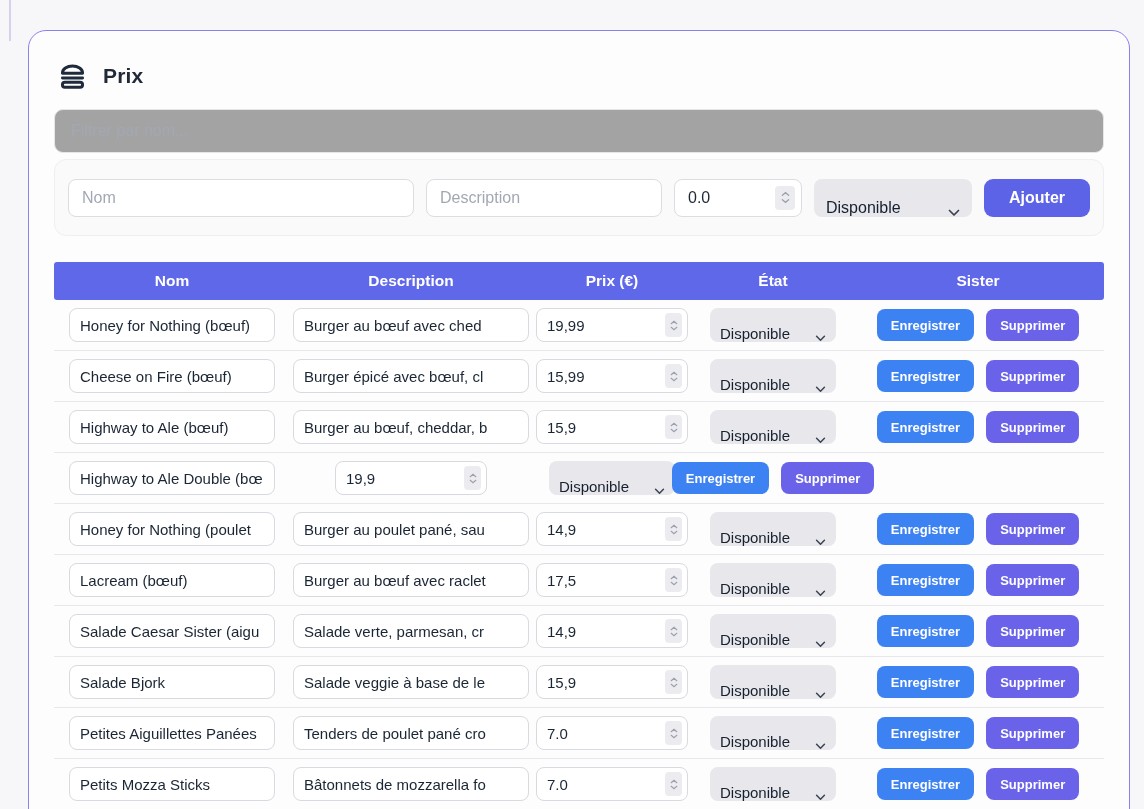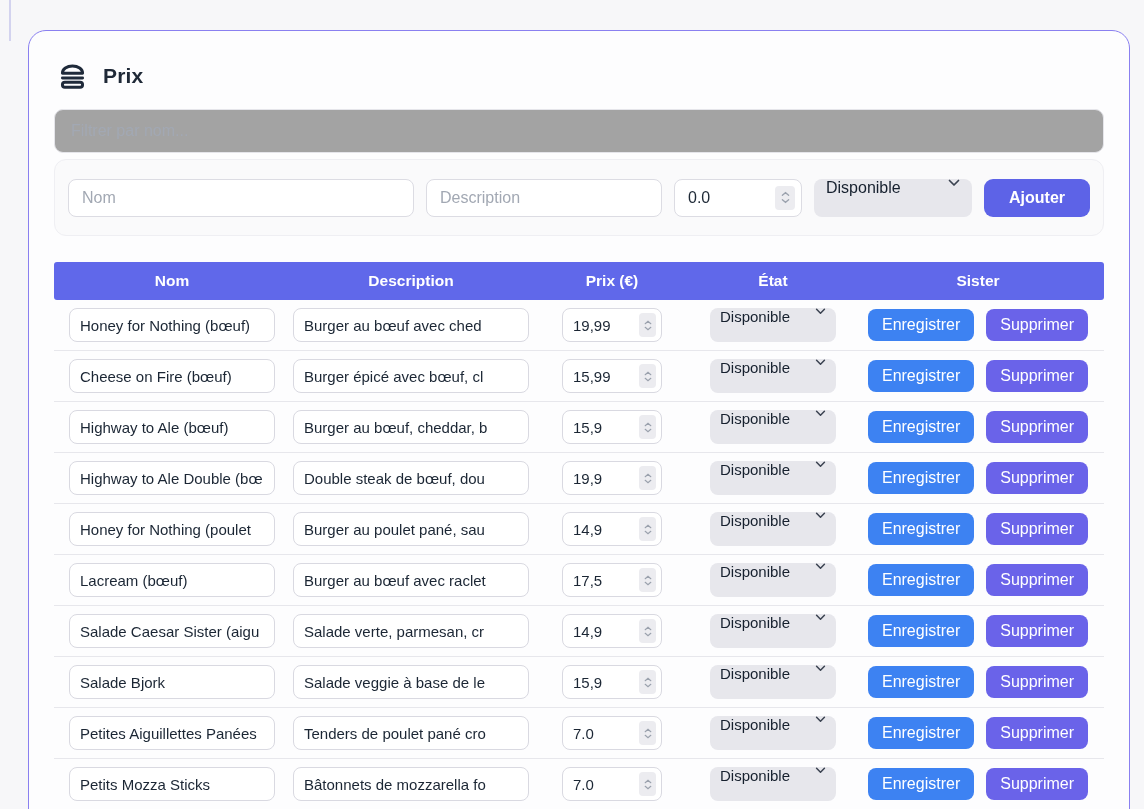--- a/index.html
+++ b/index.html
@@ -41,21 +41,21 @@
   .num-wrap { position:relative; display:inline-flex; align-items:center; }
   .fi-price { width:128px; padding-right:34px; }
   .spinner {
     position:absolute; right:7px; top:50%; transform:translateY(-50%);
     width:20px; height:24px; background:#ececf0; border-radius:4px;
     display:flex; flex-direction:column; align-items:center; justify-content:center; gap:1px;
     cursor:pointer;
   }
   .sel {
     height:38px; background:#e7e7ec; border-radius:8px; cursor:pointer;
-    display:flex; align-items:flex-start; justify-content:space-between;
+    display:flex; align-items:flex-end; justify-content:space-between;
     padding:0 12px; font-size:16px; color:#16202e;
   }
   .fi-state { width:158px; }
   .btn-ajouter {
     width:106px; height:38px; background:#5d63e7; color:#fff;
     font-weight:700; font-size:16px; border:none; border-radius:9px; cursor:pointer;
     font-family:inherit;
   }
 
   .table { margin-top:26px; }
@@ -68,27 +68,27 @@
     display:grid; grid-template-columns:236px 242px 160px 162px 248px;
     height:51px; align-items:center; border-bottom:1px solid #e7e7ec; background:#fdfdfe;
   }
   .cell { display:flex; justify-content:center; align-items:center; }
   .cell-input {
     height:34px; border:1px solid #d9d9e1; border-radius:8px; background:#fff;
     padding:0 10px; font-size:15px; color:#1b2634; outline:none;
   }
   .name-input { width:206px; }
   .desc-input { width:236px; }
-  .price-input { width:100px; padding-right:16px; }
+  .price-input { width:152px; padding-right:16px; }
   .row-spinner { width:17px; height:24px; right:6px; }
   .row-select { width:126px; height:34px; font-size:15px; padding:0 10px; }
   .actions { gap:12px; }
   .btn {
     height:32px; border:none; border-radius:8px; color:#fff;
-    font-size:16px; font-weight:400; padding:0 14px; cursor:pointer;
+    font-size:13px; font-weight:700; padding:0 14px; cursor:pointer;
     font-family:inherit;
   }
   .btn-save { background:#3d82f2; }
   .btn-del { background:#6a63e9; }
 </style>
 </head>
 <body>
 
 <div class="edge-line"></div>
 
@@ -239,23 +239,20 @@
       <button class="btn btn-save">Enregistrer</button>
       <button class="btn btn-del">Supprimer</button>
     </div>
   </div>
 
   <div class="trow">
     <div class="cell">
       <input class="cell-input name-input" type="text" value="Highway to Ale Double (bœ" style="">
     </div>
     <div class="cell">
-      <input class="cell-input desc-input" type="text" value="Double steak de bœuf, dou" style="">
-    </div>
-    <div class="cell">
       <span class="num-wrap">
         <input class="cell-input price-input" type="text" value="19,9" style="">
         <span class="spinner row-spinner">
           <svg width="8" height="5" viewBox="0 0 10 6" fill="none" stroke="#9aa1ad" stroke-width="1.5" stroke-linecap="round">
                   <path d="M1.5 4.5 L5 1.5 L8.5 4.5"></path>
                 </svg>
           <svg width="8" height="5" viewBox="0 0 10 6" fill="none" stroke="#9aa1ad" stroke-width="1.5" stroke-linecap="round">
                   <path d="M1.5 1.5 L5 4.5 L8.5 1.5"></path>
                 </svg>
         </span>

